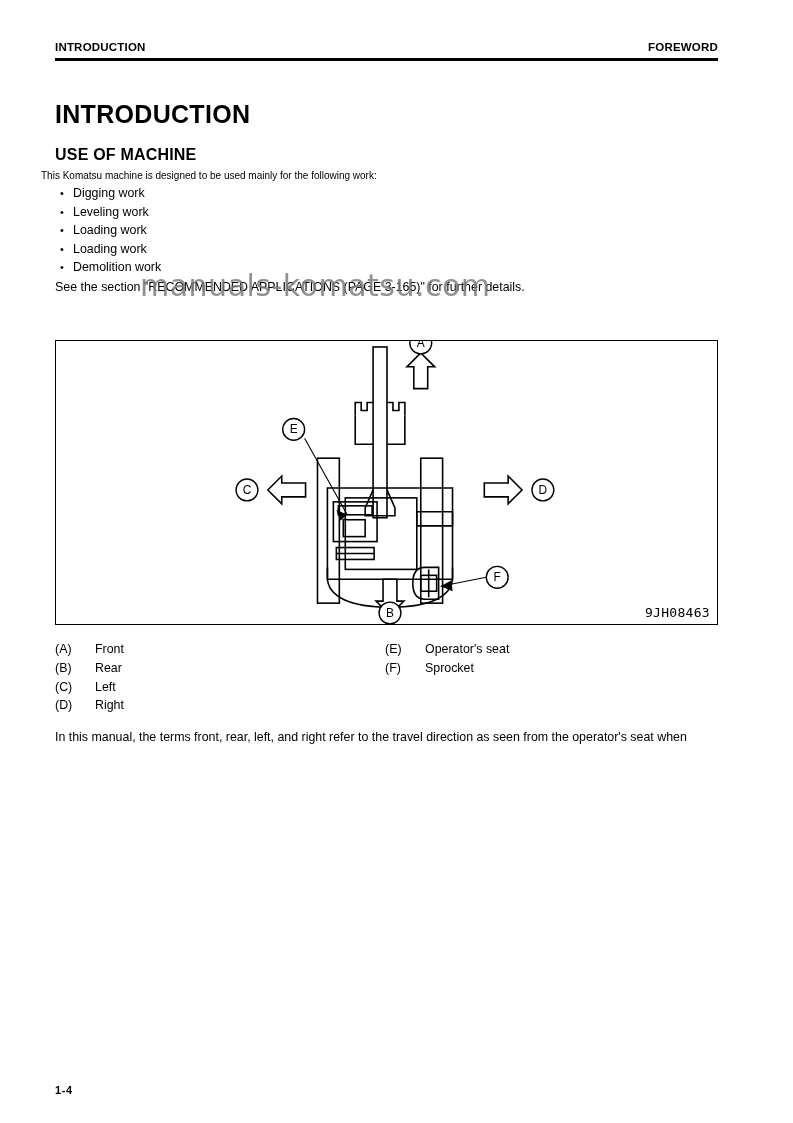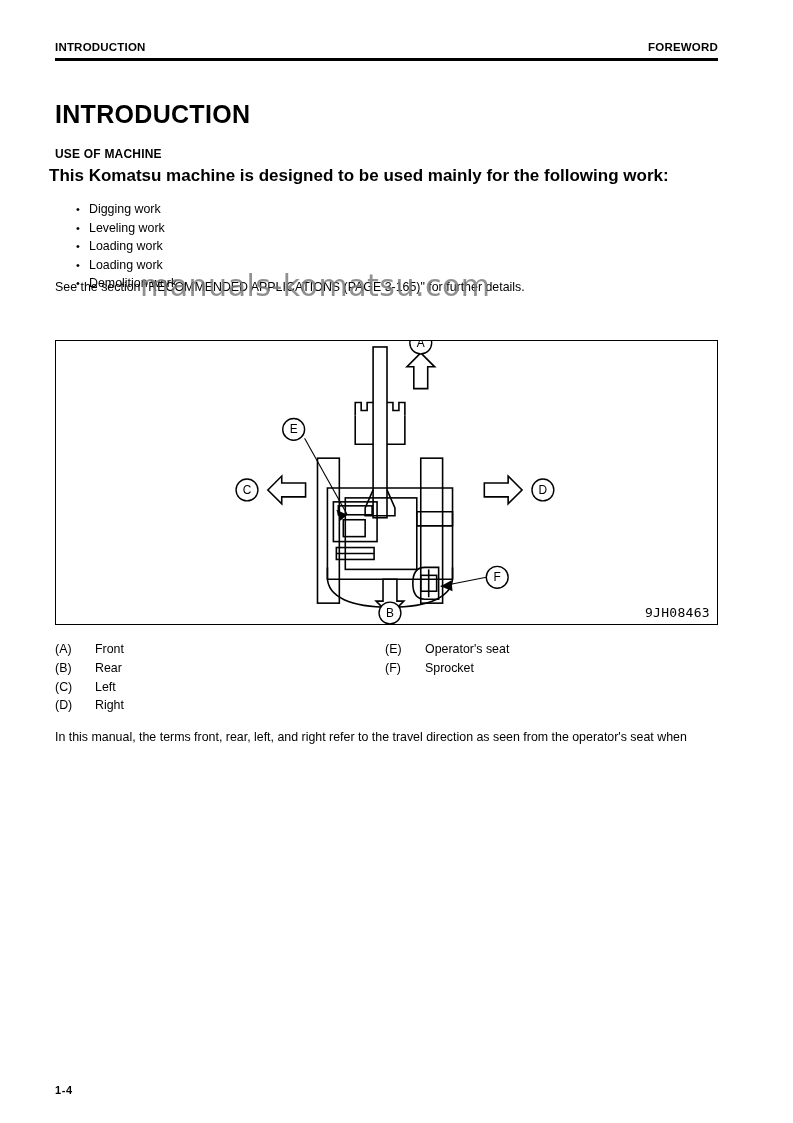--- a/index.html
+++ b/index.html
@@ -60,44 +60,43 @@
     top: 99px;
     font-size: 25px;
     font-weight: bold;
     letter-spacing: 0.3px;
     line-height: 30px;
     white-space: nowrap;
   }
   .sec-title {
     position: absolute;
     left: 55px;
-    font-size: 12px;
+    font-size: 16px;
     font-weight: bold;
     letter-spacing: 0.2px;
     line-height: 19px;
     white-space: nowrap;
   }
   .sec-title.use { top: 145px; }
   .sec-title.dirs { top: 313px; }
 
   
   .lead {
     position: absolute;
-    left: 49px;
+    left: 41px;
     top: 168px;
-    font-size: 17px;
+    font-size: 10px;
     line-height: 16px;
     white-space: nowrap;
-    font-weight: bold;
   }
   .bullets {
     position: absolute;
     left: 55px;
     top: 184px;
-    margin: 16px;
+    margin: 0;
     padding: 0;
     list-style: none;
   }
   .bullets li {
     font-size: 12.4px;
     line-height: 18.6px;
     padding-left: 18px;
     position: relative;
     white-space: nowrap;
   }

